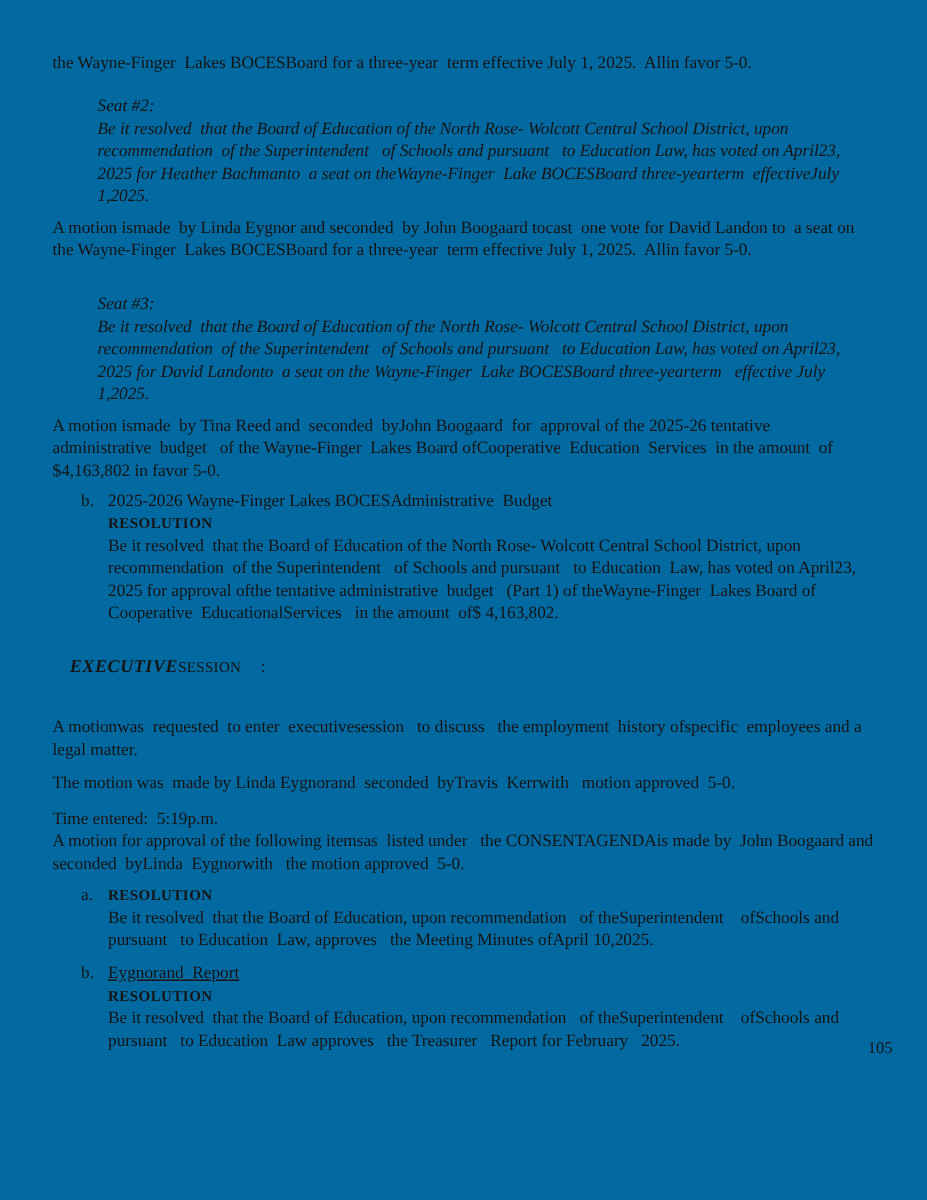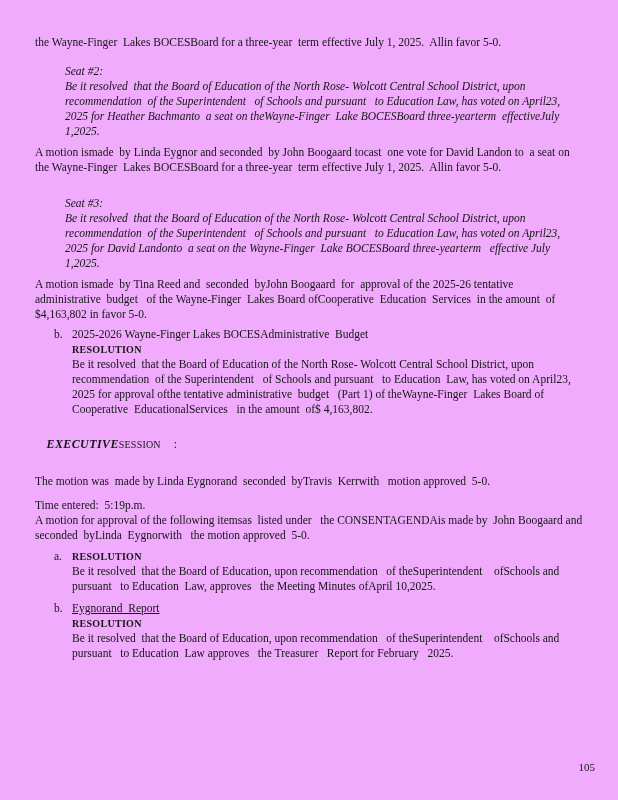--- a/index.html
+++ b/index.html
@@ -5,21 +5,21 @@
   html, body {
     margin: 0;
     padding: 0;
     background: #ffffff;
   }
   .page {
     position: relative;
     width: 618px;
     height: 800px;
     box-sizing: border-box;
-    background: #f0abfc;
+    background: #0369a1;
     color: #151515;
     font-family: "Liberation Serif", serif;
     font-size: 11.5px;
     line-height: 15px;
     padding: 35px 22px 0 35px;
     overflow: hidden;
   }
   .pre { white-space: pre; }
   .block { margin: 0; }
   .indent { padding-left: 30px; font-style: italic; }
@@ -70,21 +70,21 @@
   .exec-colon { margin-left: 13px; }
   .italic-word { font-style: italic; }
   .consent-heading {
     font-weight: bold;
     font-style: italic;
     white-space: pre;
   }
   .consent-number { margin-right: 9px; }
   .page-number {
     position: absolute;
-    top: 760px;
+    top: 692px;
     right: 23px;
     font-size: 11px;
   }
 </style>
 </head>
 <body>
 
 <div class="page">
 
   <div class="block pre m-intro">the Wayne-Finger  Lakes BOCESBoard for a three-year  term effective July 1, 2025.  Allin favor 5-0.</div>
@@ -121,20 +121,22 @@
 recommendation  of the Superintendent   of Schools and pursuant   to Education  Law, has voted on April23,
 2025 for approval ofthe tentative administrative  budget   (Part 1) of theWayne-Finger  Lakes Board of
 Cooperative  EducationalServices   in the amount  of$ 4,163,802.</div>
     </div>
   </div>
 
   <div class="exec-heading m-exech">
     <span class="exec-word1">EXECUTIVE</span><span class="exec-word2">SESSION</span><span class="exec-colon">:</span>
   </div>
 
+  <div class="block pre m-execp">A motionwas  requested  to enter  executivesession   to discuss   the employment  history ofspecific  employees and a
+legal matter.</div>
 
   <div class="block pre m-madeby">The motion was  made by Linda Eygnorand  seconded  byTravis  Kerrwith   motion approved  5-0.</div>
 
   <div class="block pre m-time">Time entered:  5:19p.m.</div>
 
 
 
   <div class="block pre m-consentp">A motion for approval of the following itemsas  listed under   the CONSENTAGENDAis made by  John Boogaard and
 seconded  byLinda  Eygnorwith   the motion approved  5-0.</div>
 

